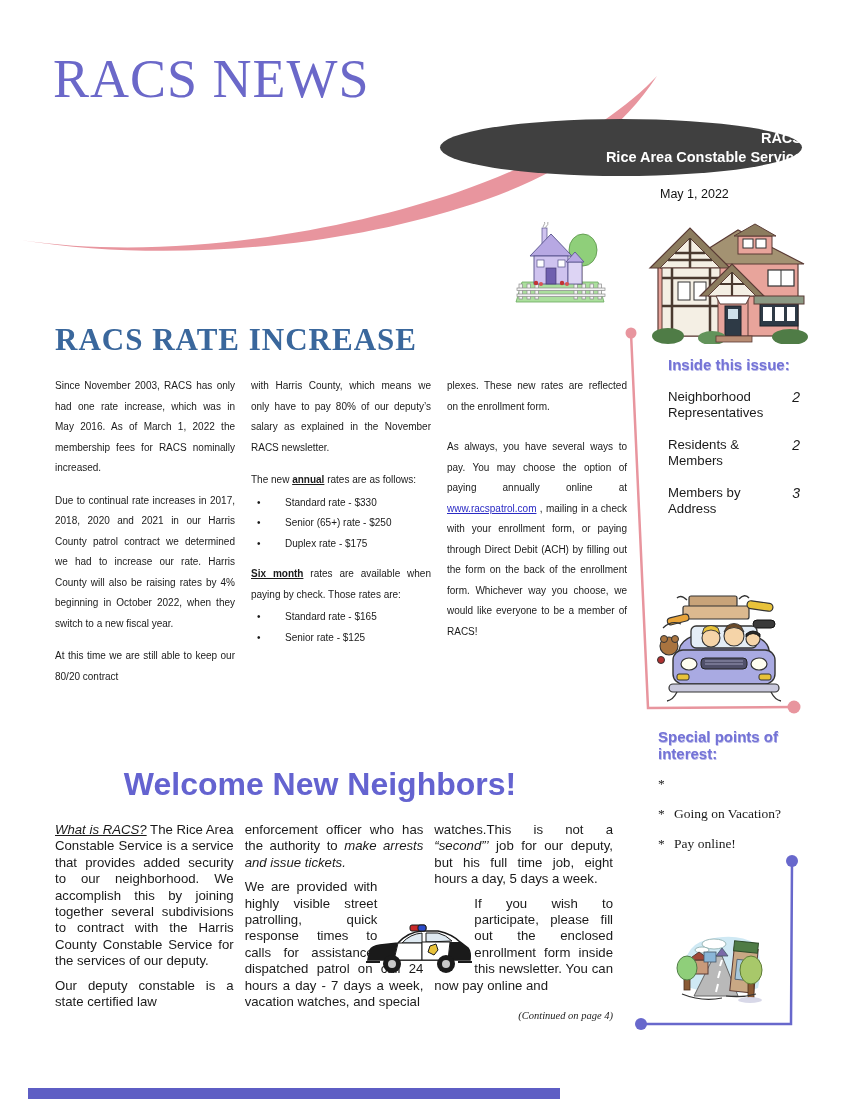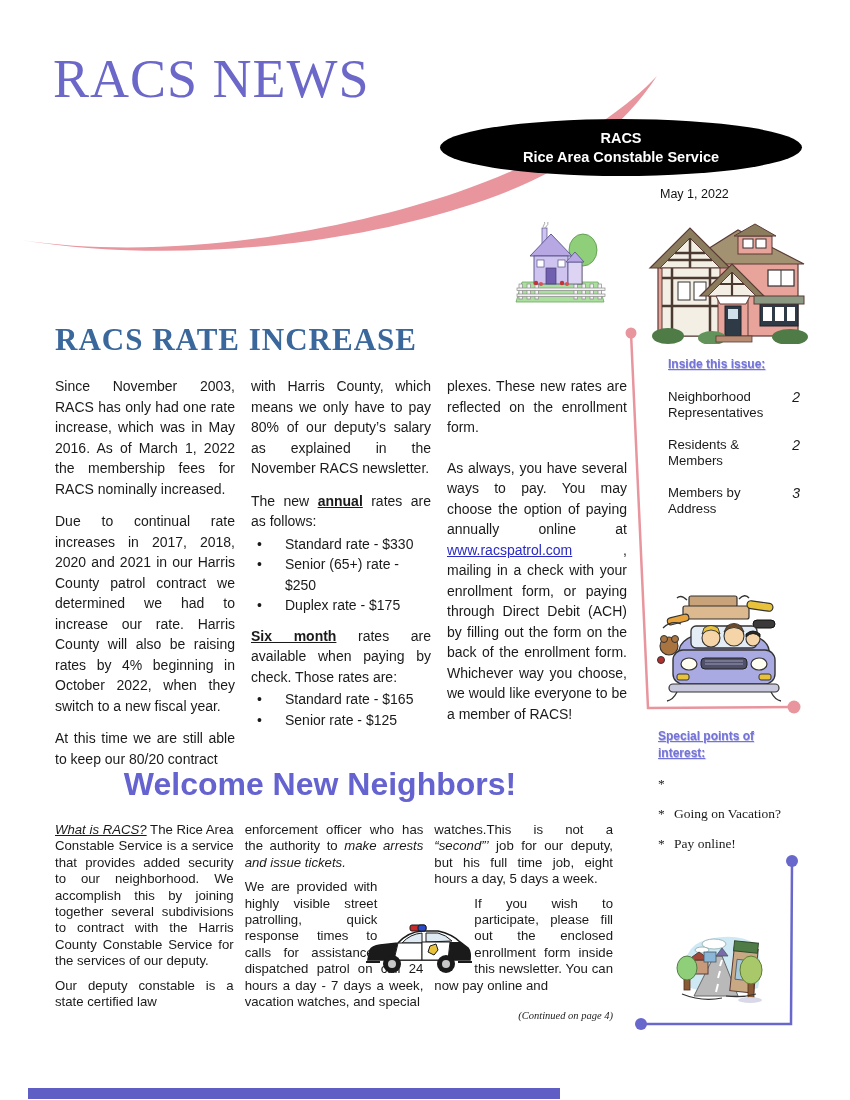--- a/index.html
+++ b/index.html
@@ -11,44 +11,43 @@
   .deco-layer{position:absolute;left:0;top:0;width:850px;height:1100px;pointer-events:none;z-index:0;}
   .z{position:absolute;z-index:1;}
 
   .masthead{
     left:53px;top:48px;width:480px;
     font-family:"Liberation Serif",serif;font-size:54px;font-weight:400;
     color:#6b68c9;letter-spacing:1px;
   }
   .badge{
     left:440px;top:119px;width:362px;height:57px;border-radius:50%;
-    background:#000000;display:flex;flex-direction:column;align-items:center;justify-content:center;
+    background:#404040;display:flex;flex-direction:column;align-items:flex-end;justify-content:center;
     color:#ffffff;font-weight:bold;font-size:14.5px;line-height:19px;text-align:center;z-index:2;
   }
   .issue-date{left:660px;top:187px;font-size:12.5px;color:#111;}
 
   .rate-heading{
     left:55px;top:322px;width:560px;
     font-family:"Liberation Serif",serif;font-weight:bold;font-size:31px;
     color:#3a679c;letter-spacing:1px;
   }
   .cols{display:flex;}
-  .rate-cols{left:55px;top:376px;width:572px;gap:16px;font-size:14px;line-height:20.5px;}
+  .rate-cols{left:55px;top:376px;width:572px;gap:16px;font-size:10px;line-height:20.5px;}
   .rate-cols .col{flex:1;min-width:0;text-align:justify;}
   .rate-cols p{margin:0 0 12px 0;}
   .bullet-row{display:flex;text-align:left;}
   .bullet-row .blt{width:28px;flex:none;padding-left:6px;}
   .term{font-weight:bold;text-decoration:underline;}
   a.weblink{color:#2a2ac4;text-decoration:underline;cursor:pointer;}
 
   .inside{left:668px;top:356px;width:132px;}
   .side-heading{
-    color:#7473d6;font-weight:bold;font-size:12px;line-height:17px;margin:0 0 10px 0;
+    color:#7473d6;font-weight:bold;font-size:15px;line-height:17px;margin:0 0 10px 0;
     text-shadow:0.5px 0.5px 0 #b9b8ea;
-    text-decoration:underline;
   }
   .toc-row{display:flex;justify-content:space-between;margin-top:16px;font-size:13.2px;line-height:16px;}
   .toc-label{width:96px;}
   .toc-page{font-style:italic;font-size:14px;}
 
   .special{left:658px;top:728px;width:140px;}
   .sp-row{display:flex;margin-top:13px;font-family:"Liberation Serif",serif;font-size:13.5px;line-height:17px;}
   .sp-row .ast{width:16px;flex:none;}
 
   .welcome-heading{

